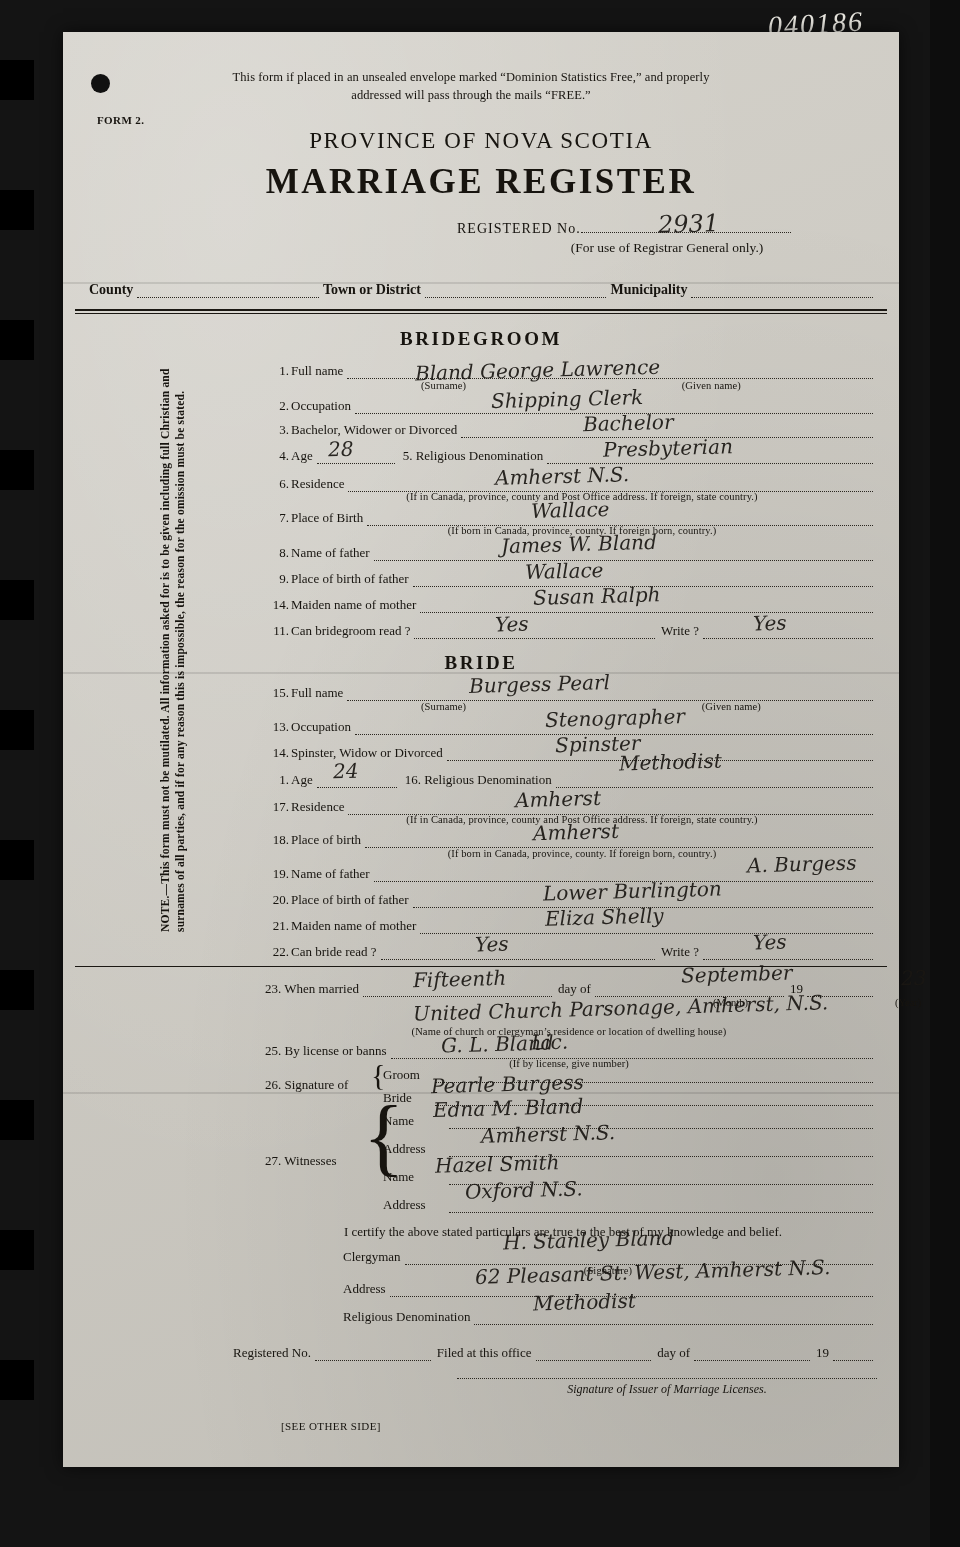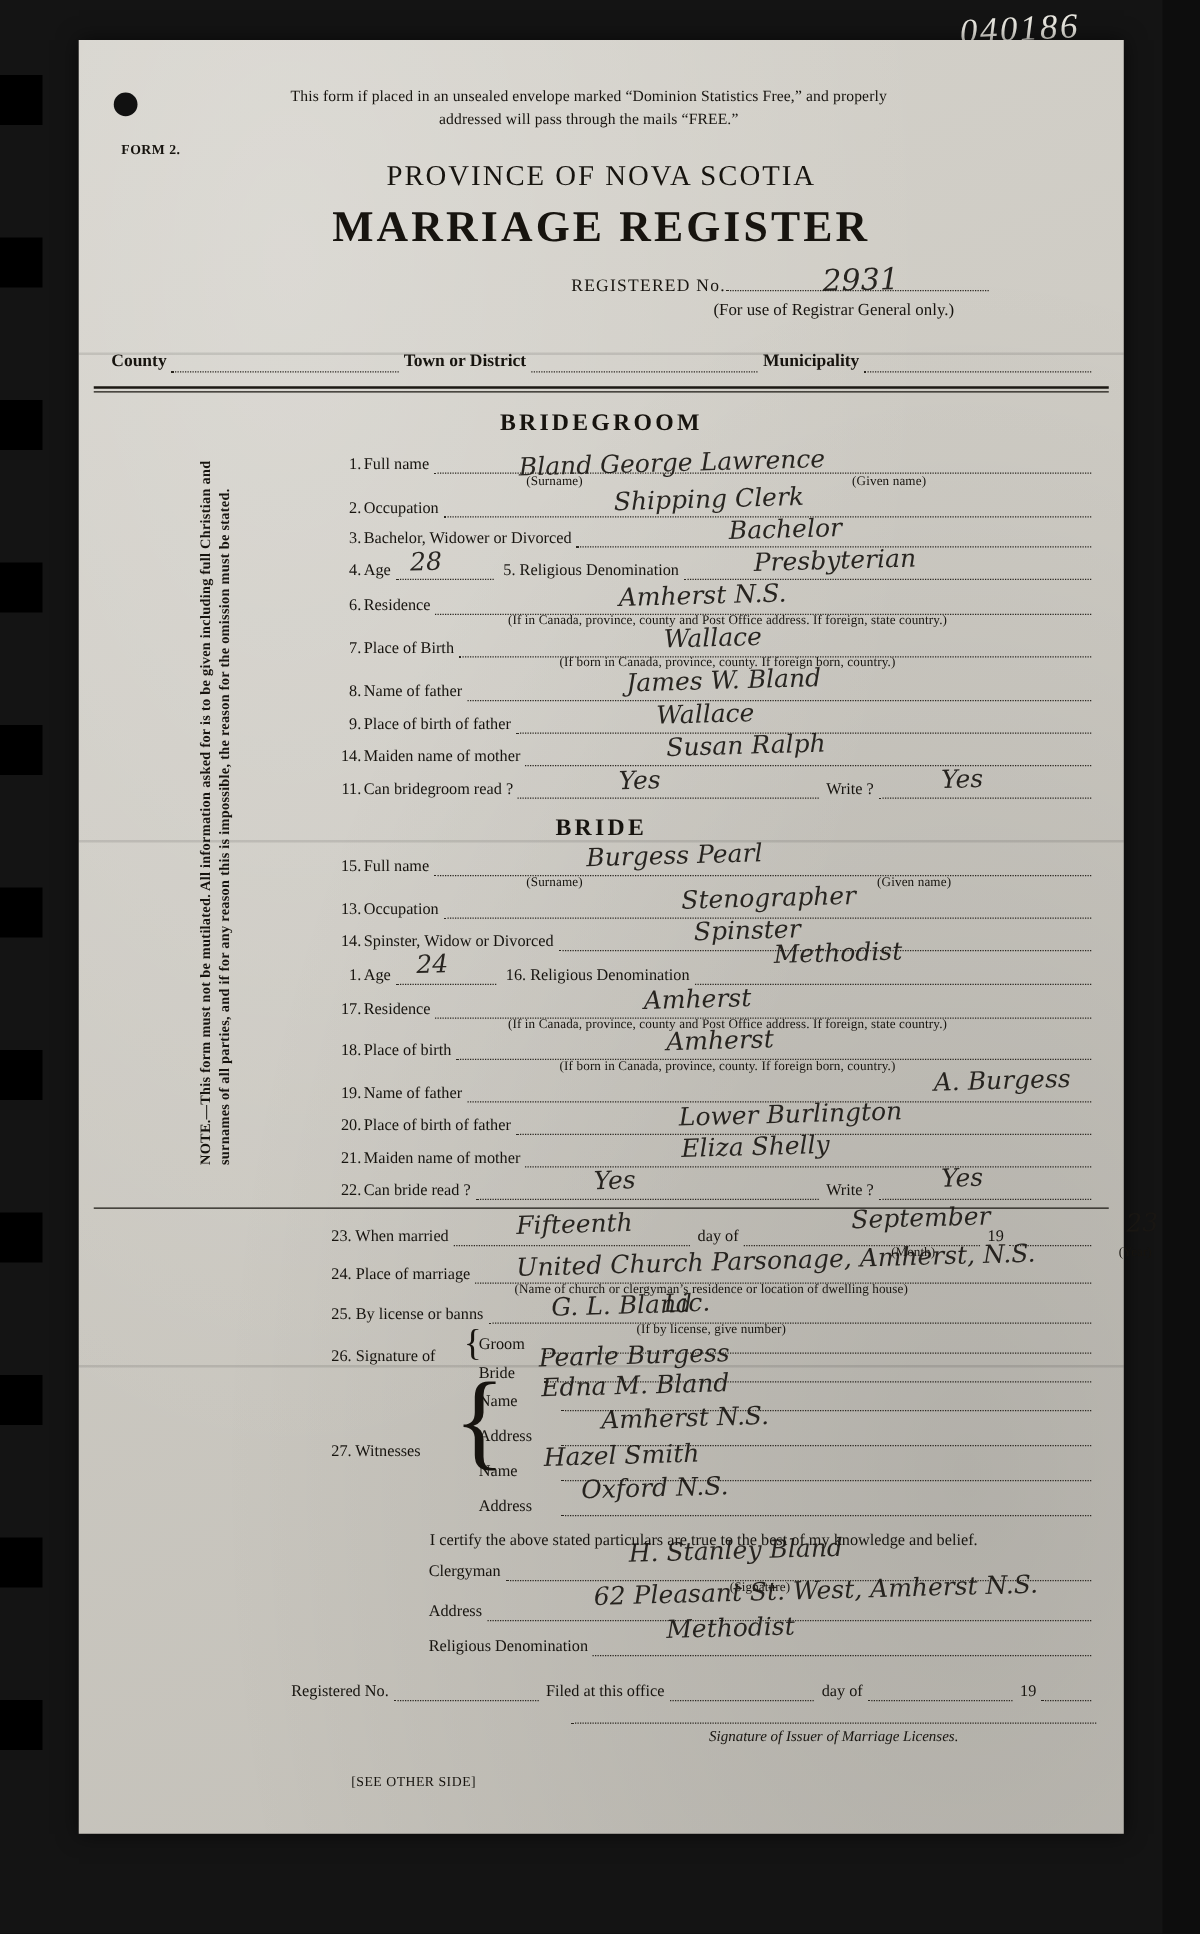--- a/index.html
+++ b/index.html
@@ -542,24 +542,20 @@
       <span class="line"></span>
       <span class="lab" style="padding-left:6px">19</span>
       <span class="line" style="flex:0 0 66px"></span>
     </div>
     <div class="hw md" style="left:350px; top:935px;">Fifteenth</div>
     <div class="hw md" style="left:618px; top:930px;">September</div>
     <div class="hw md" style="left:838px; top:934px;">23</div>
     <div class="sublabel" style="left:650px; top:965px">(Month)</div>
     <div class="sublabel" style="left:832px; top:965px">(Year)</div>
 
-    <div class="frow" style="left:202px; top:978px">
-      <span class="lab">24.  Place of marriage</span>
-      <span class="line"></span>
-    </div>
     <div class="hint" style="top:994px; left:202px">(Name of church or clergyman’s residence or location of dwelling house)</div>
     <div class="hw md" style="left:350px; top:964px;">United Church Parsonage, Amherst, N.S.</div>
 
     <div class="frow" style="left:202px; top:1010px">
       <span class="lab">25.  By license or banns</span>
       <span class="line"></span>
     </div>
     <div class="hint" style="top:1026px; left:202px">(If by license, give number)</div>
     <div class="hw md" style="left:468px; top:998px;">Lic.</div>
 

